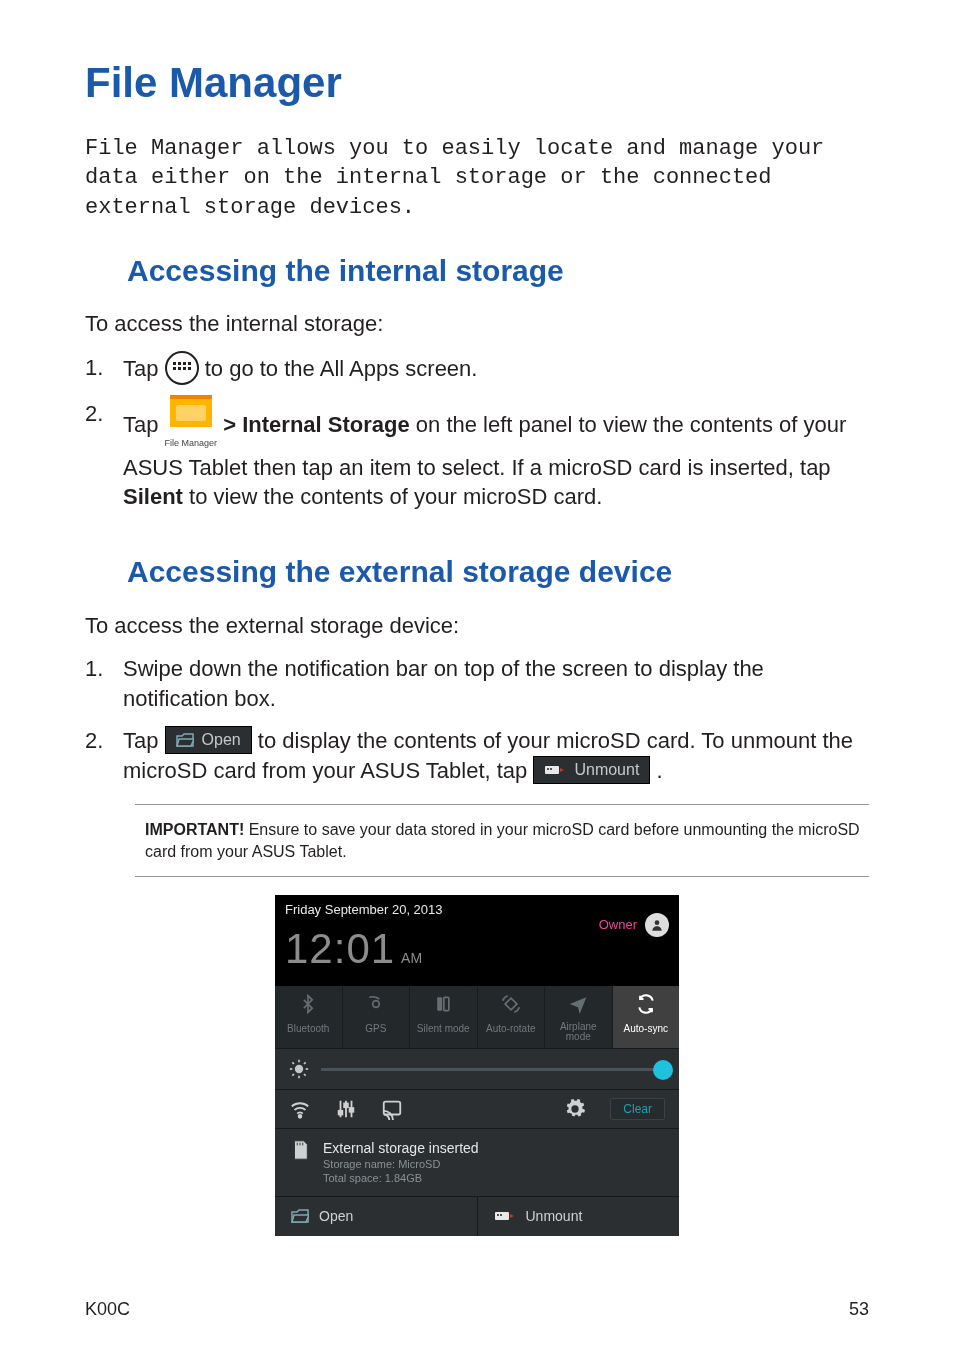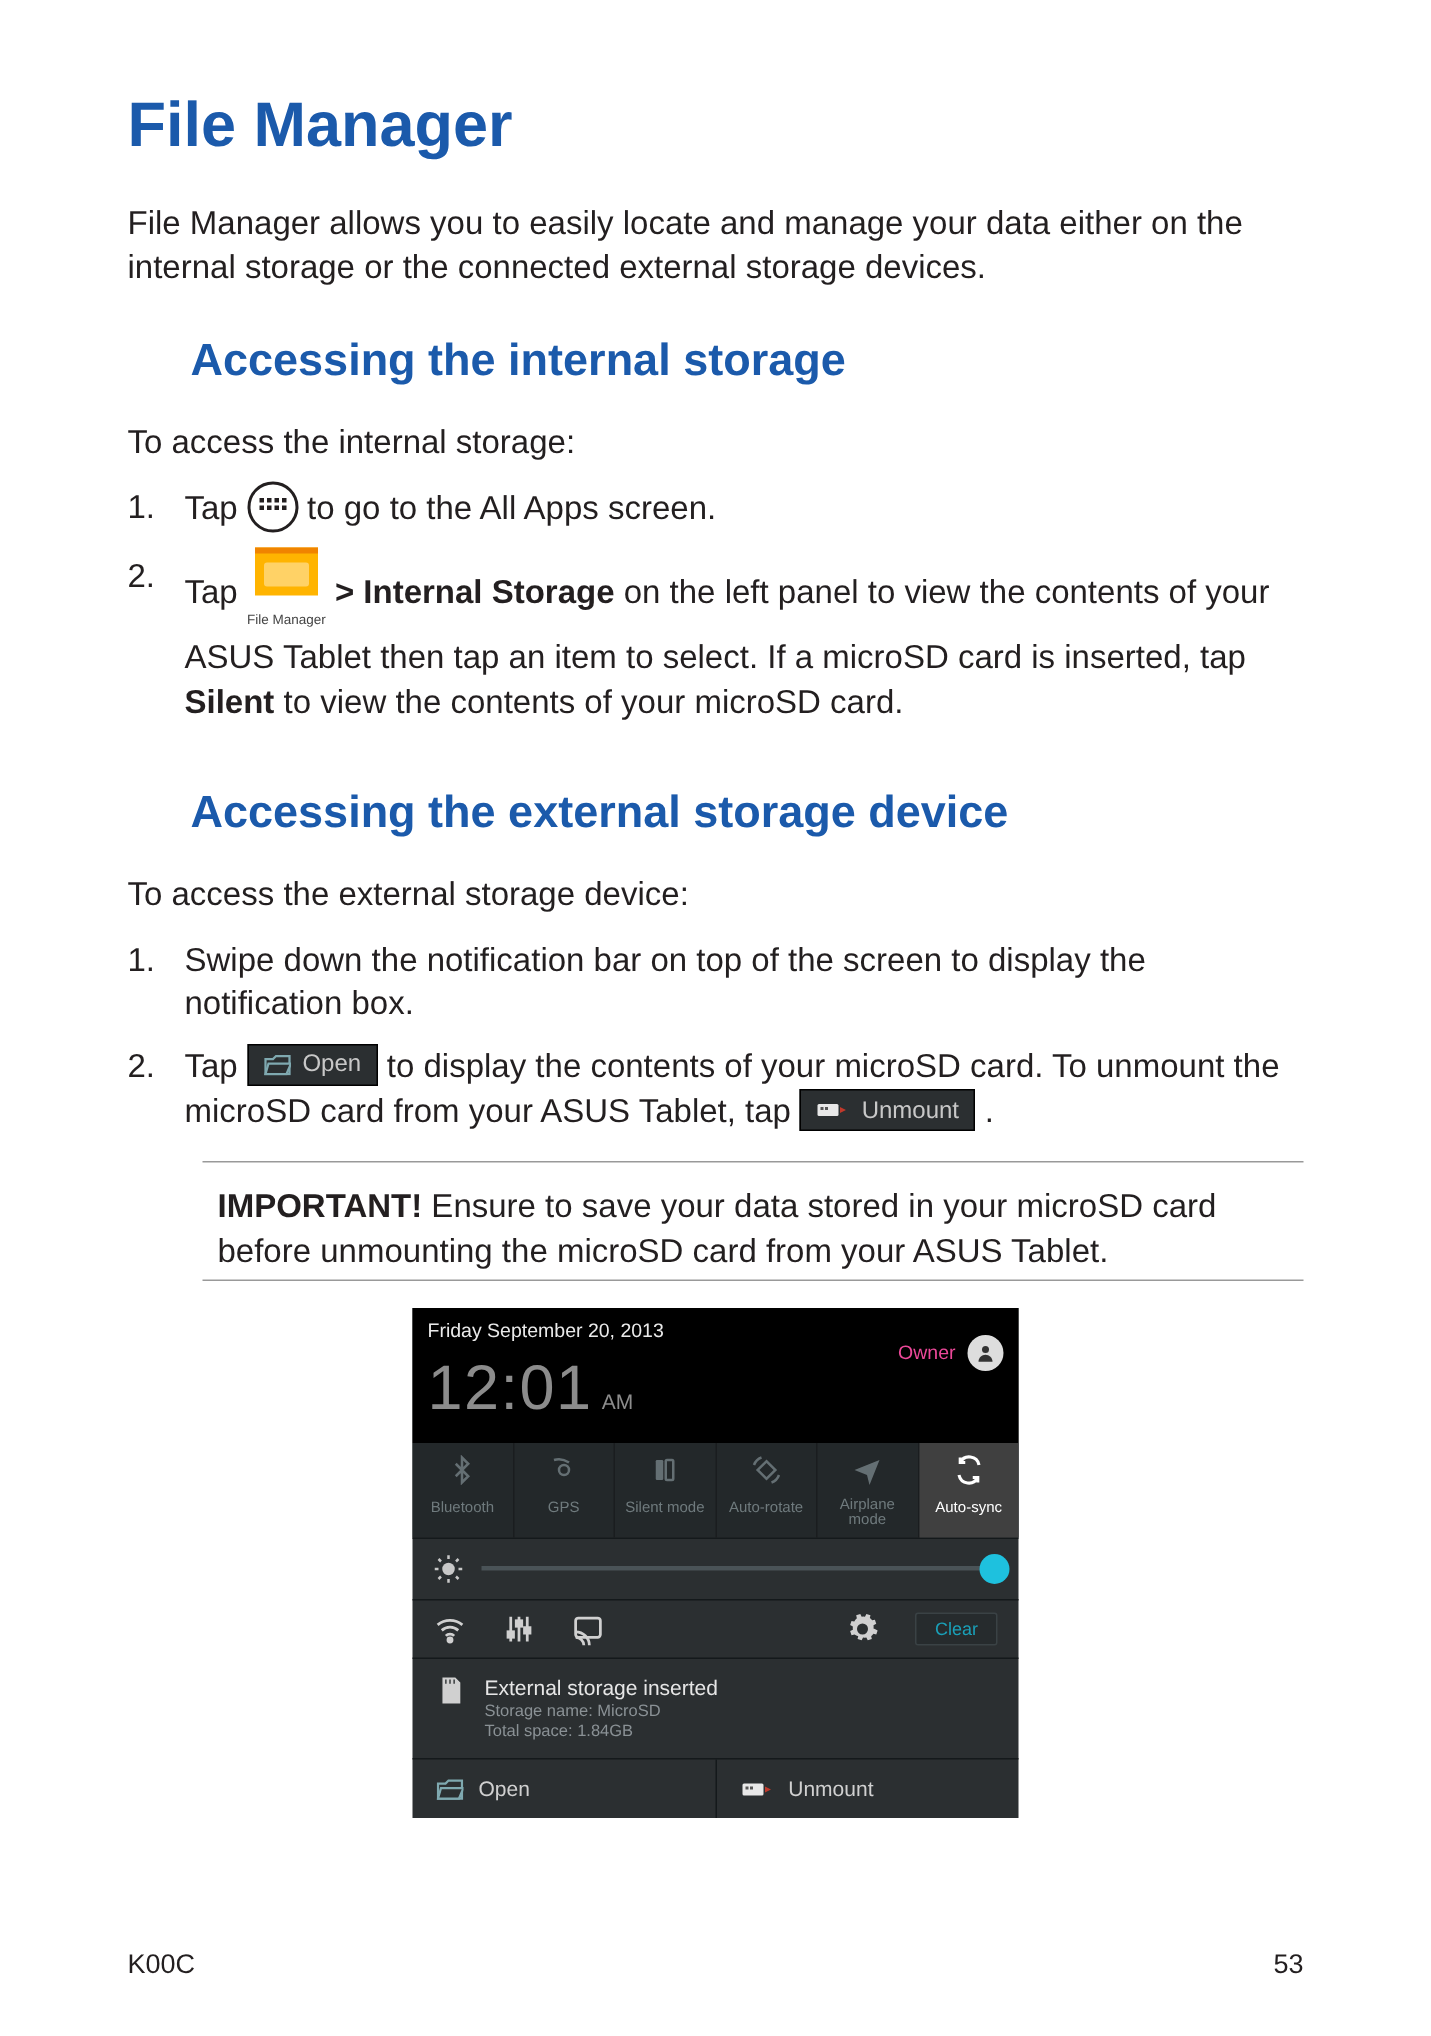--- a/index.html
+++ b/index.html
@@ -13,21 +13,21 @@
     padding: 55px 85px 40px 85px;
     font-size: 22px;
     line-height: 1.35;
   }
   h1 {
     color: #1b5aab;
     font-weight: 700;
     font-size: 42px;
     margin-bottom: 22px;
   }
-  .intro { margin-bottom: 28px; }
+  .intro { margin-bottom: 28px; font-family: Liberation Mono, monospace; }
   h2 {
     color: #1b5aab;
     font-weight: 700;
     font-size: 30px;
     margin-bottom: 18px;
     margin-left: 42px;
   }
   .lead { margin-bottom: 14px; }
   ol { list-style: none; padding-left: 0; margin-left: 0; }
   li { display: flex; margin-bottom: 12px; }
@@ -54,23 +54,23 @@
     display:inline-flex; align-items:center; vertical-align:middle;
     background:#2b2f31; color:#c8c8c8; font-family:"Segoe UI",Arial,sans-serif;
     font-size:16px; height:28px; padding:0 10px; gap:8px;
     border:1px solid #000; position:relative; top:-2px;
   }
   .open-btn svg, .unmount-btn svg { flex-shrink:0; }
   .section2 { margin-top: 40px; }
   .important-block {
     border-top: 1px solid #999;
     border-bottom: 1px solid #999;
-    padding: 14px 4px 4px 10px;
+    padding: 14px 4px 14px 10px;
     margin: 18px 0 18px 50px;
-    font-size: 22px;
+    font-size: 16px;
   }
   .footer {
     position: absolute; bottom: 36px; left: 85px; right: 85px;
     display: flex; justify-content: space-between; font-size: 18px; color:#231f20;
   }
 
   
   .panel {
     width: 404px; margin: 6px auto 0 auto; background:#2b2f31; color:#d0d0d0;
     font-family:"Segoe UI",Arial,sans-serif; font-size:13px;

